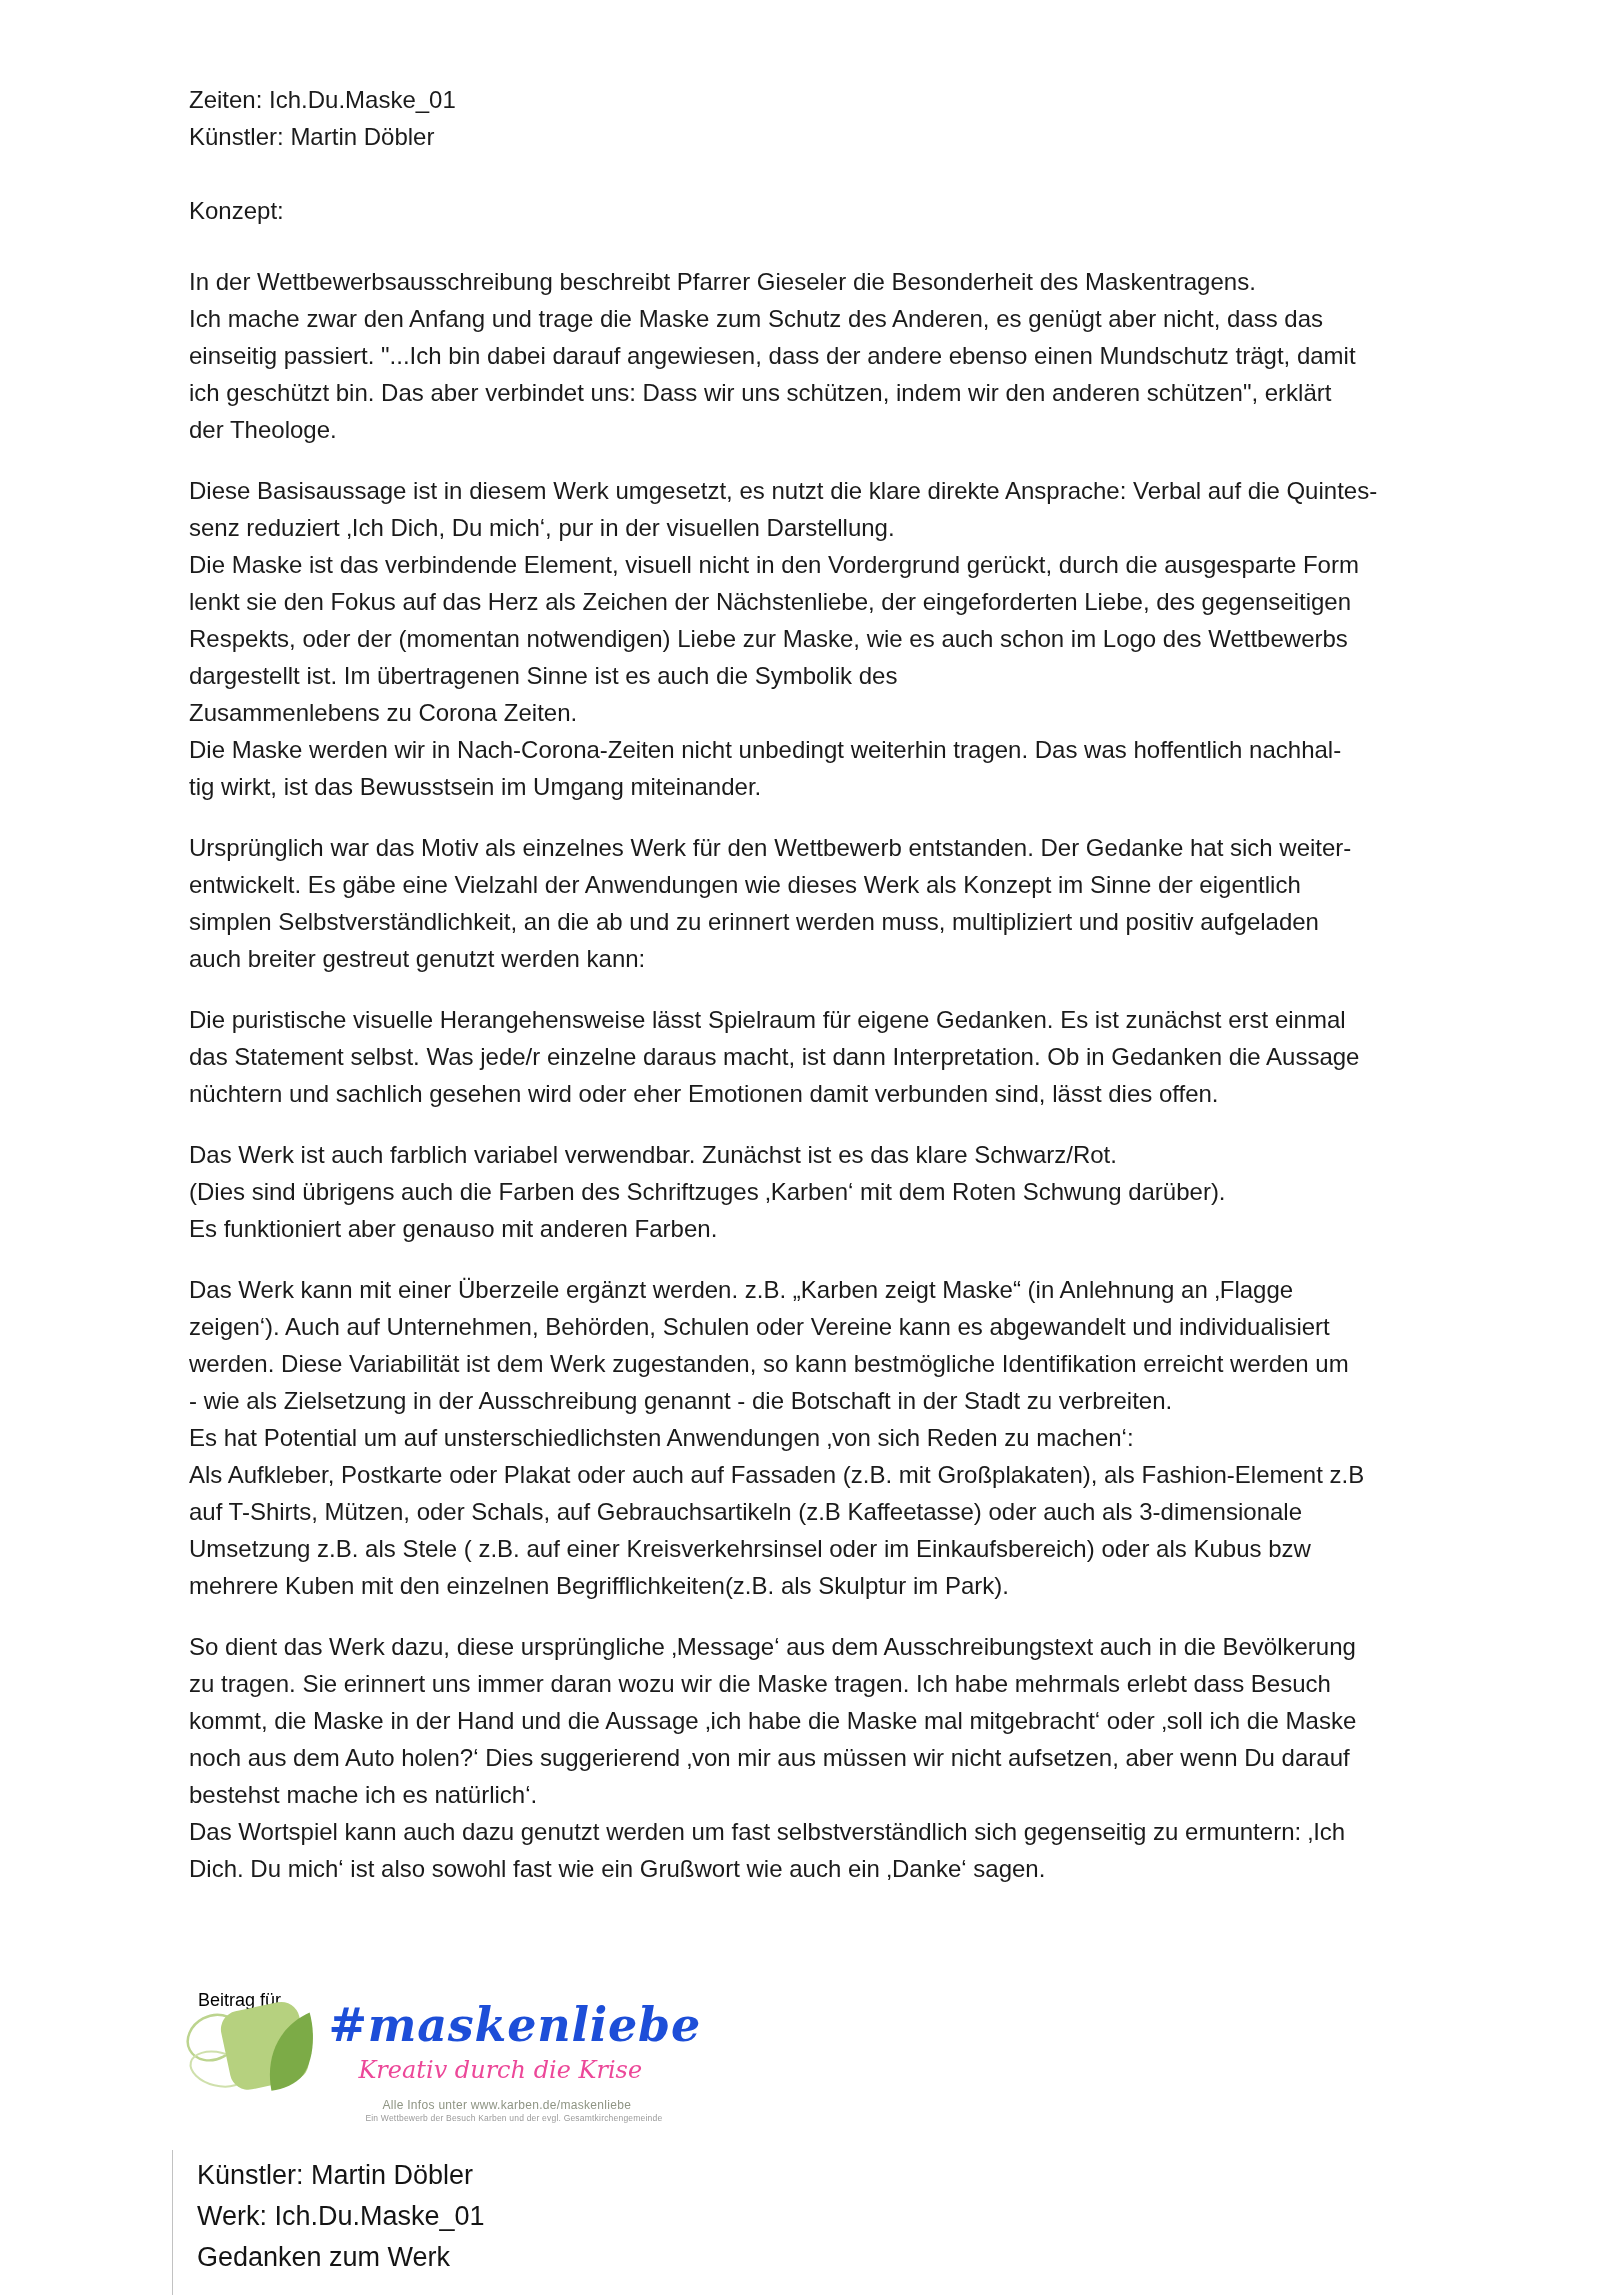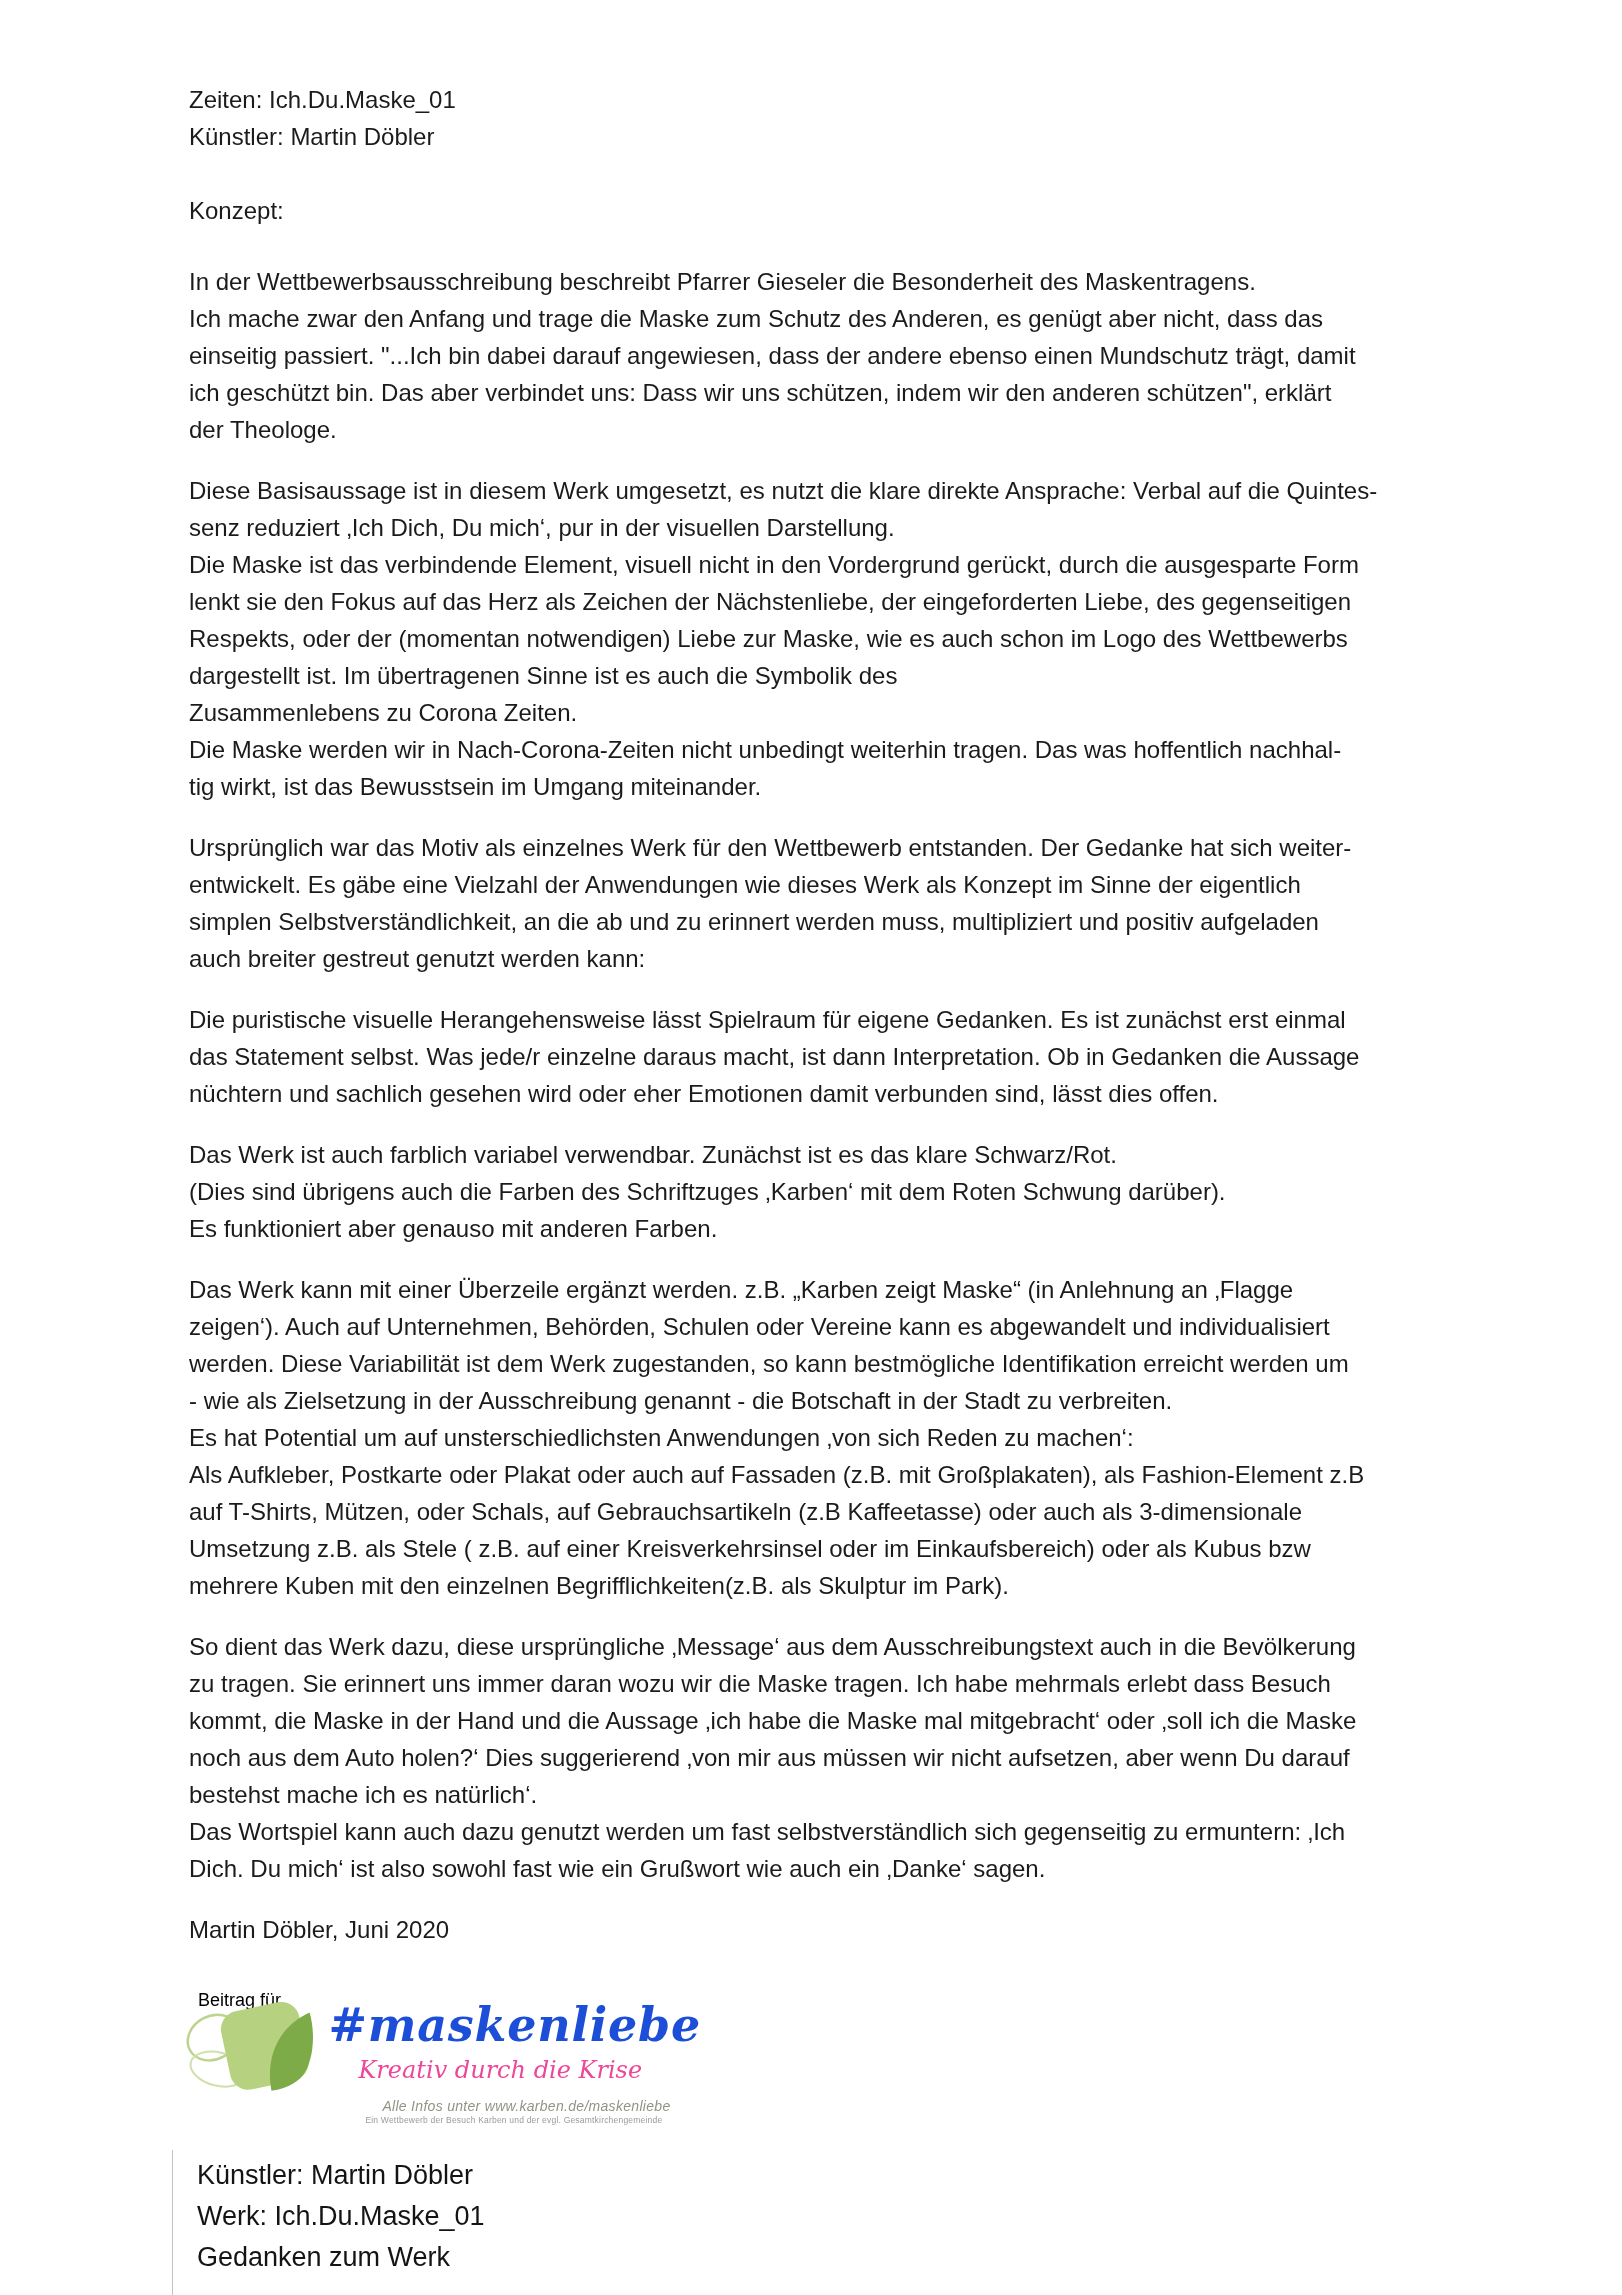--- a/index.html
+++ b/index.html
@@ -56,25 +56,24 @@
     letter-spacing: 0.8px;
   }
   .logo-tagline {
     font-family: "DejaVu Serif", serif;
     font-style: italic;
     font-size: 24px;
     color: #ec4899;
     margin: 6.8px 0 0 30px;
   }
   .logo-small1 {
-    font-size: 14px;
+    font-size: 12px;
     color: #8f9584;
     margin: 13.5px 0 0 54px;
     letter-spacing: 0.3px;
-    font-style: italic;
   }
   .logo-small2 {
     font-size: 8.5px;
     color: #9a9a9a;
     margin: 1.7px 0 0 37px;
     letter-spacing: 0.2px;
   }
   .vrule {
     position: absolute;
     left: 172px;
@@ -136,21 +135,20 @@
 Umsetzung z.B. als Stele ( z.B. auf einer Kreisverkehrsinsel oder im Einkaufsbereich) oder als Kubus bzw
 mehrere Kuben mit den einzelnen Begrifflichkeiten(z.B. als Skulptur im Park).</p>
     <p class="para">So dient das Werk dazu, diese ursprüngliche ‚Message‘ aus dem Ausschreibungstext auch in die Bevölkerung
 zu tragen. Sie erinnert uns immer daran wozu wir die Maske tragen. Ich habe mehrmals erlebt dass Besuch
 kommt, die Maske in der Hand und die Aussage ‚ich habe die Maske mal mitgebracht‘ oder ‚soll ich die Maske
 noch aus dem Auto holen?‘ Dies suggerierend ‚von mir aus müssen wir nicht aufsetzen,  aber wenn Du darauf
 bestehst mache ich es natürlich‘.
 Das Wortspiel kann auch dazu genutzt werden um fast selbstverständlich sich gegenseitig zu ermuntern:  ‚Ich
 Dich. Du mich‘ ist also sowohl fast wie ein Grußwort wie auch ein ‚Danke‘ sagen.</p>
 
-    <p class="sig">Martin Döbler, Juni 2020</p>
   </main>
 
   <div class="beitrag">Beitrag für</div>
 
   <div class="logo">
     <svg class="mask-g" viewBox="0 0 170 130" aria-hidden="true">
       <ellipse cx="36" cy="50" rx="32" ry="26" fill="none" stroke="#bcd48e" stroke-width="3" transform="rotate(-28 36 50)"></ellipse>
       <ellipse cx="42" cy="88" rx="34" ry="20" fill="none" stroke="#cfe0ac" stroke-width="2.5" transform="rotate(14 42 88)"></ellipse>
       <rect x="50" y="12" width="96" height="96" rx="22" fill="#b6d17f" transform="rotate(-12 98 60)"></rect>
       <path d="M152,20 C116,36 98,72 106,114 C120,112 136,106 144,95 C157,77 159,45 152,20 Z" fill="#7cab47"></path>

